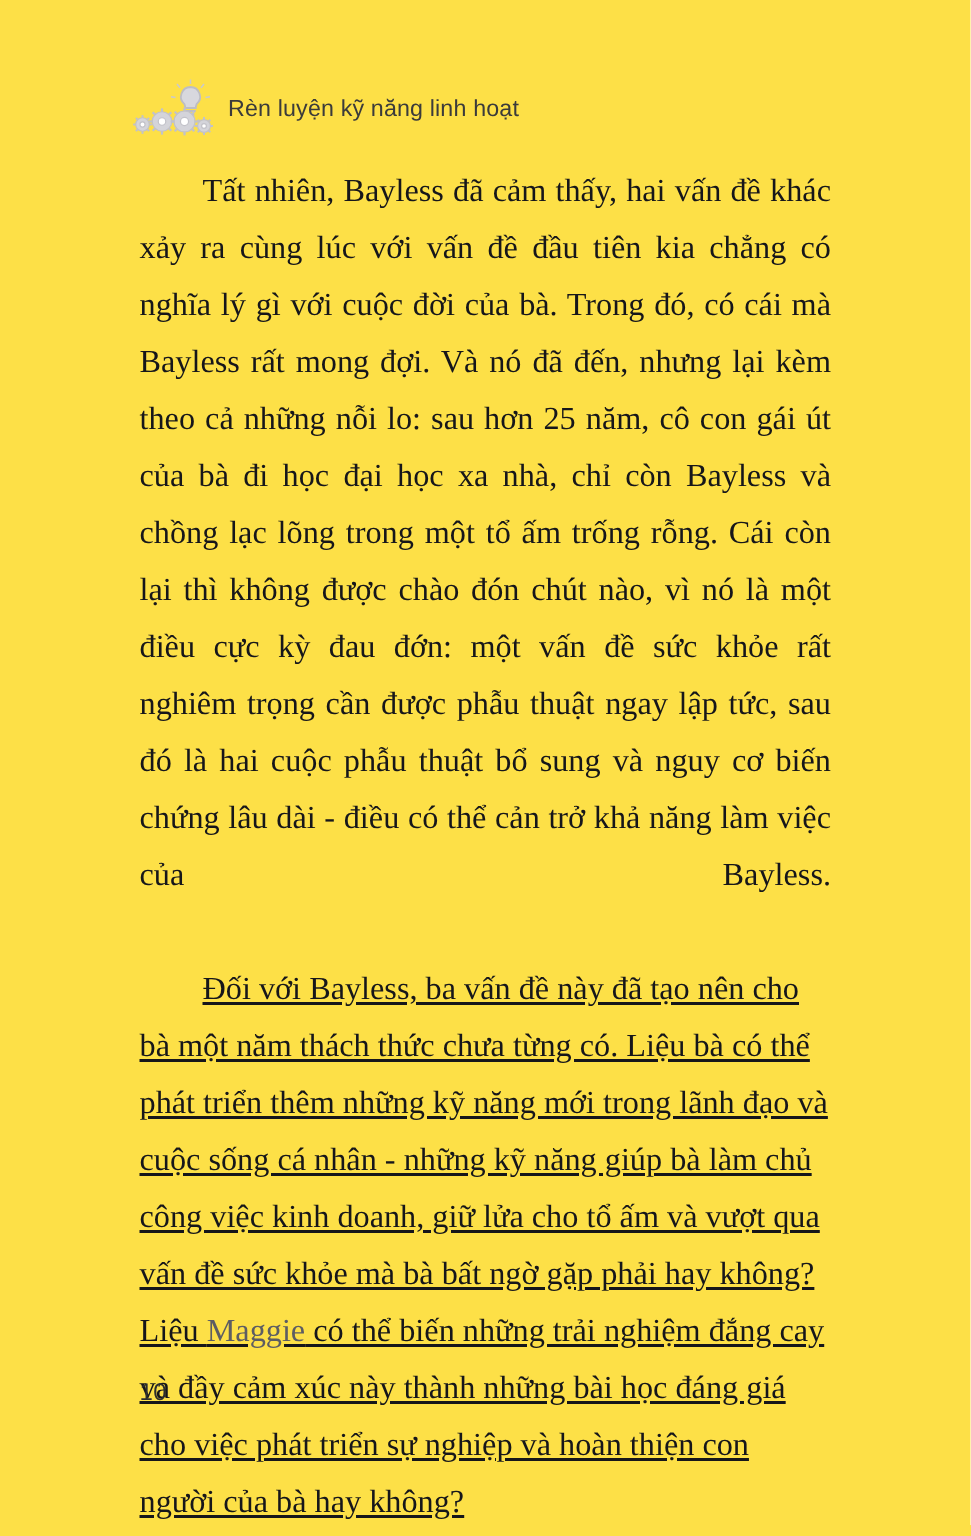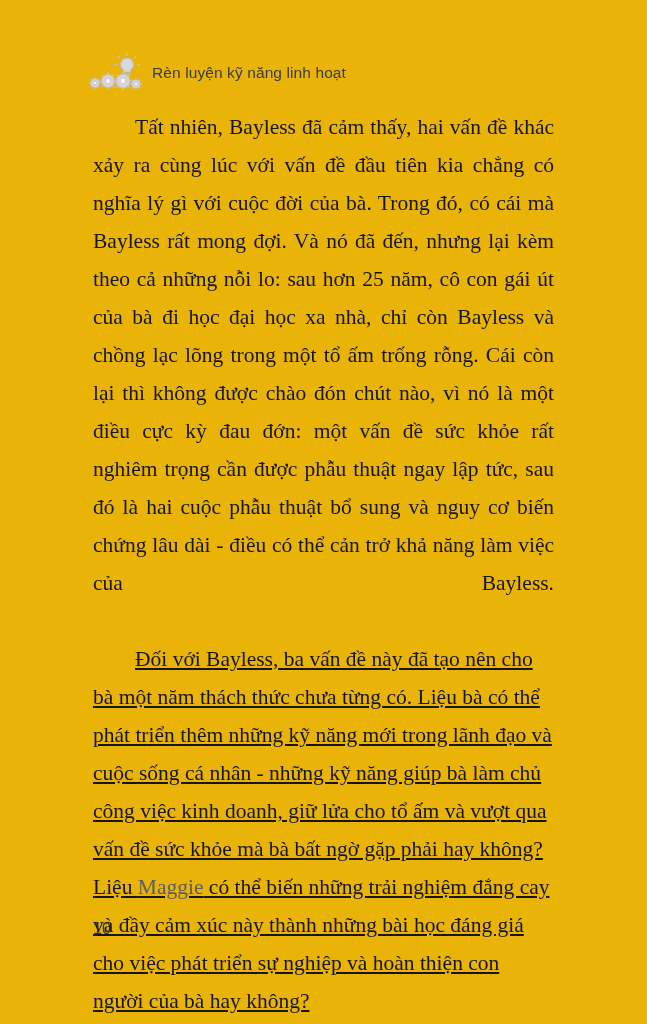--- a/index.html
+++ b/index.html
@@ -6,21 +6,21 @@
   html, body {
     margin: 0;
     padding: 0;
     background: #ffffff;
   }
 
   .page {
     position: relative;
     width: 647px;
     height: 1024px;
-    background: #eab308;
+    background: #fde047;
     overflow: hidden;
     box-sizing: border-box;
   }
 
   
   .running-head {
     position: absolute;
     left: 88px;
     top: 52px;
     height: 42px;

